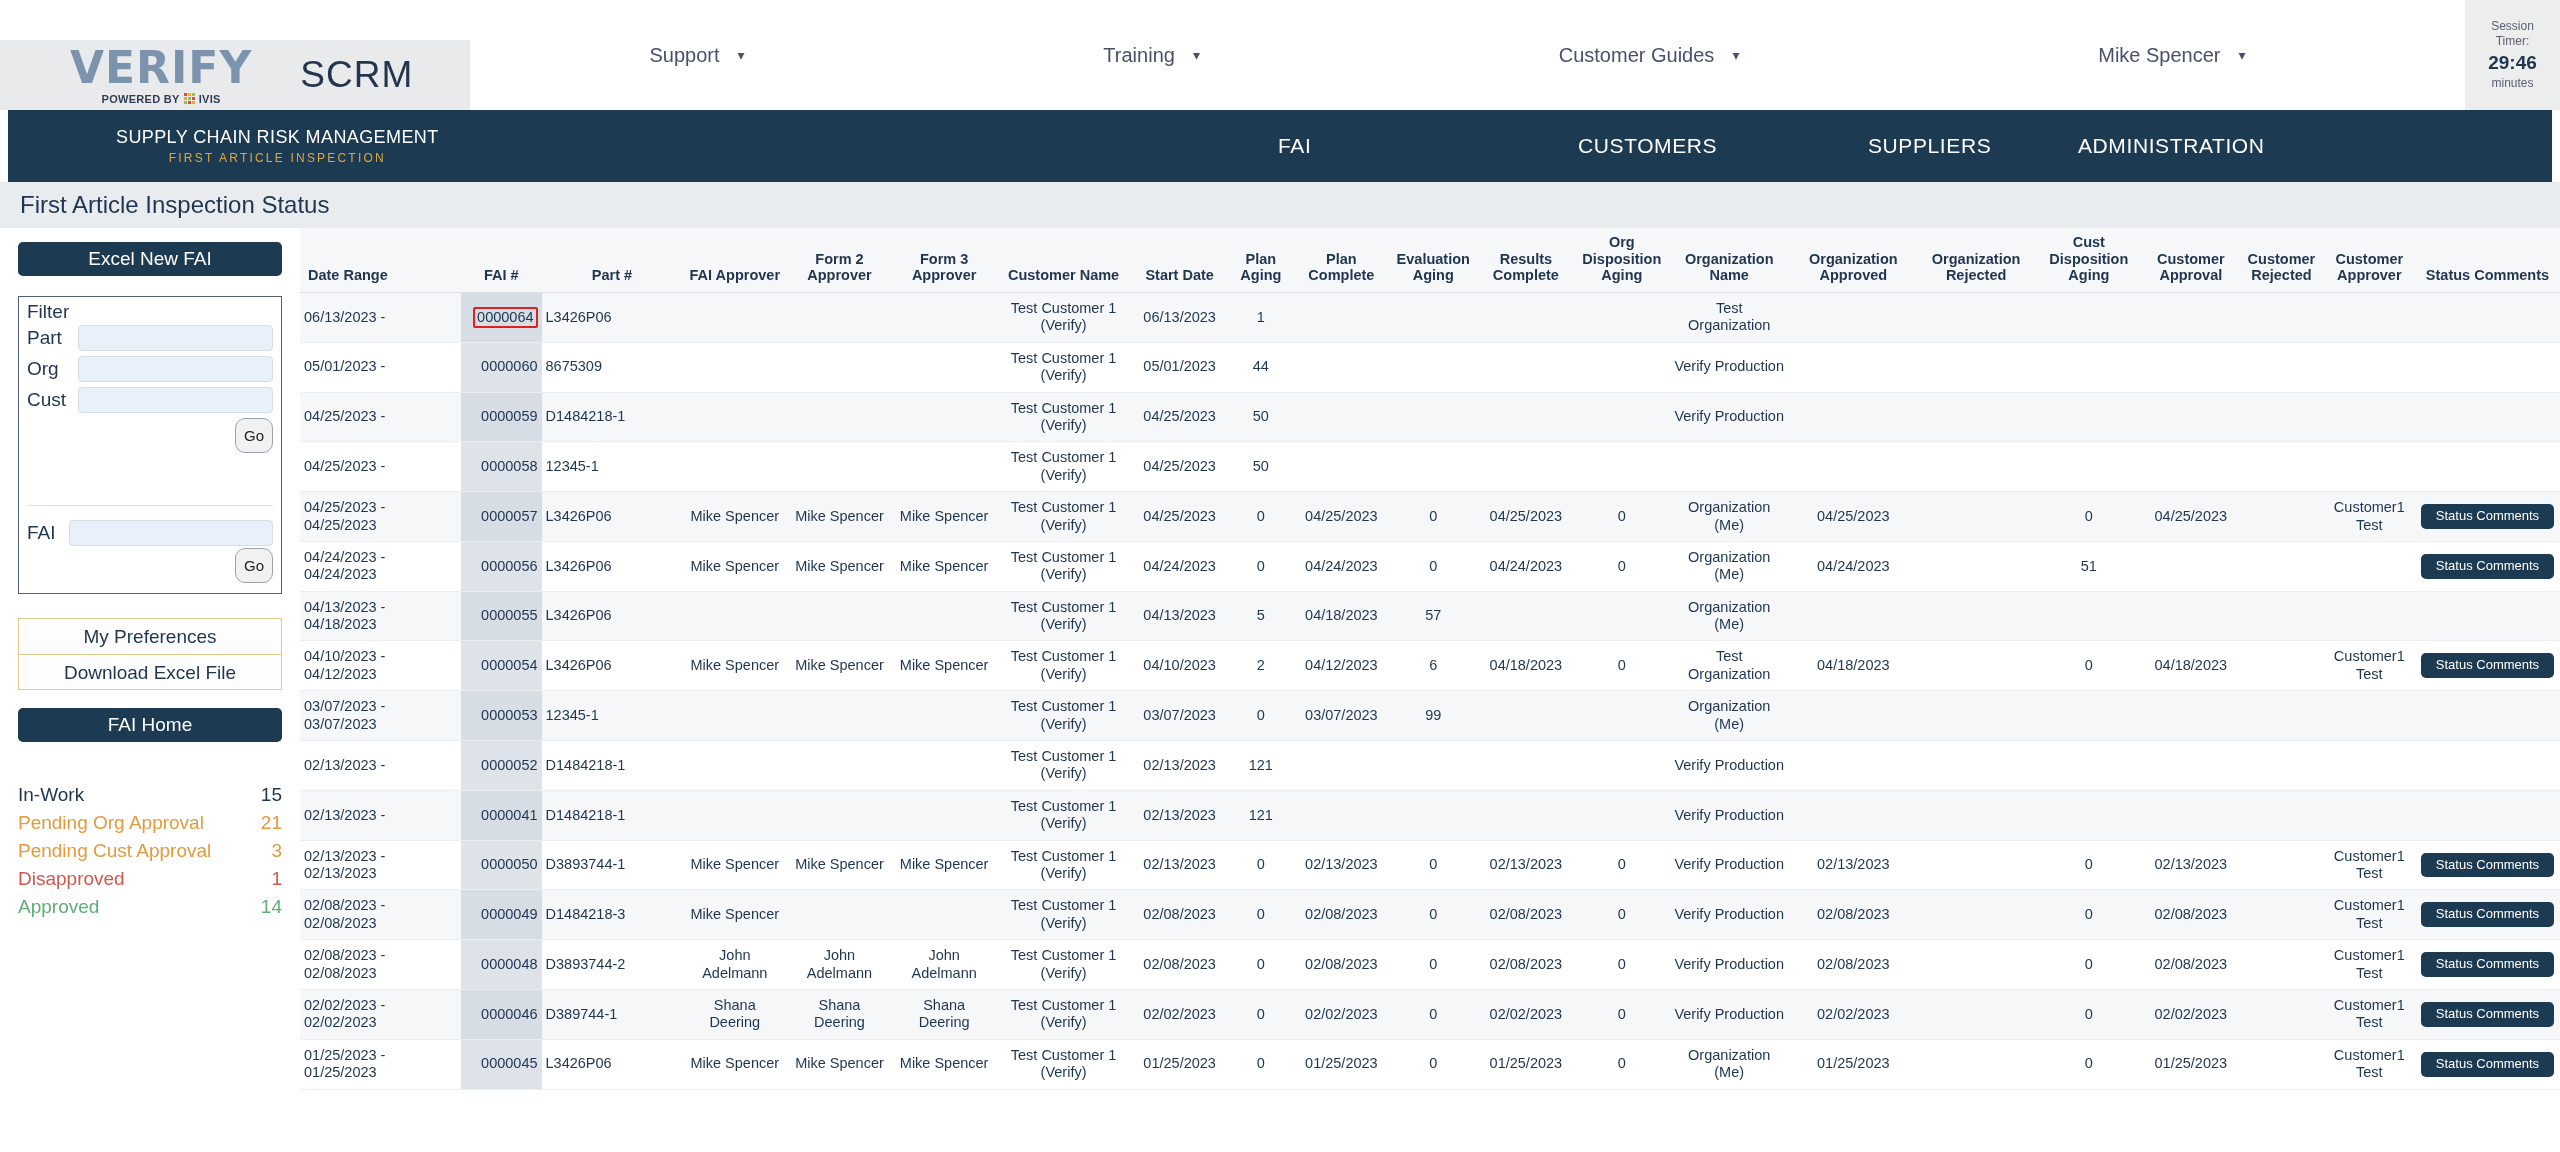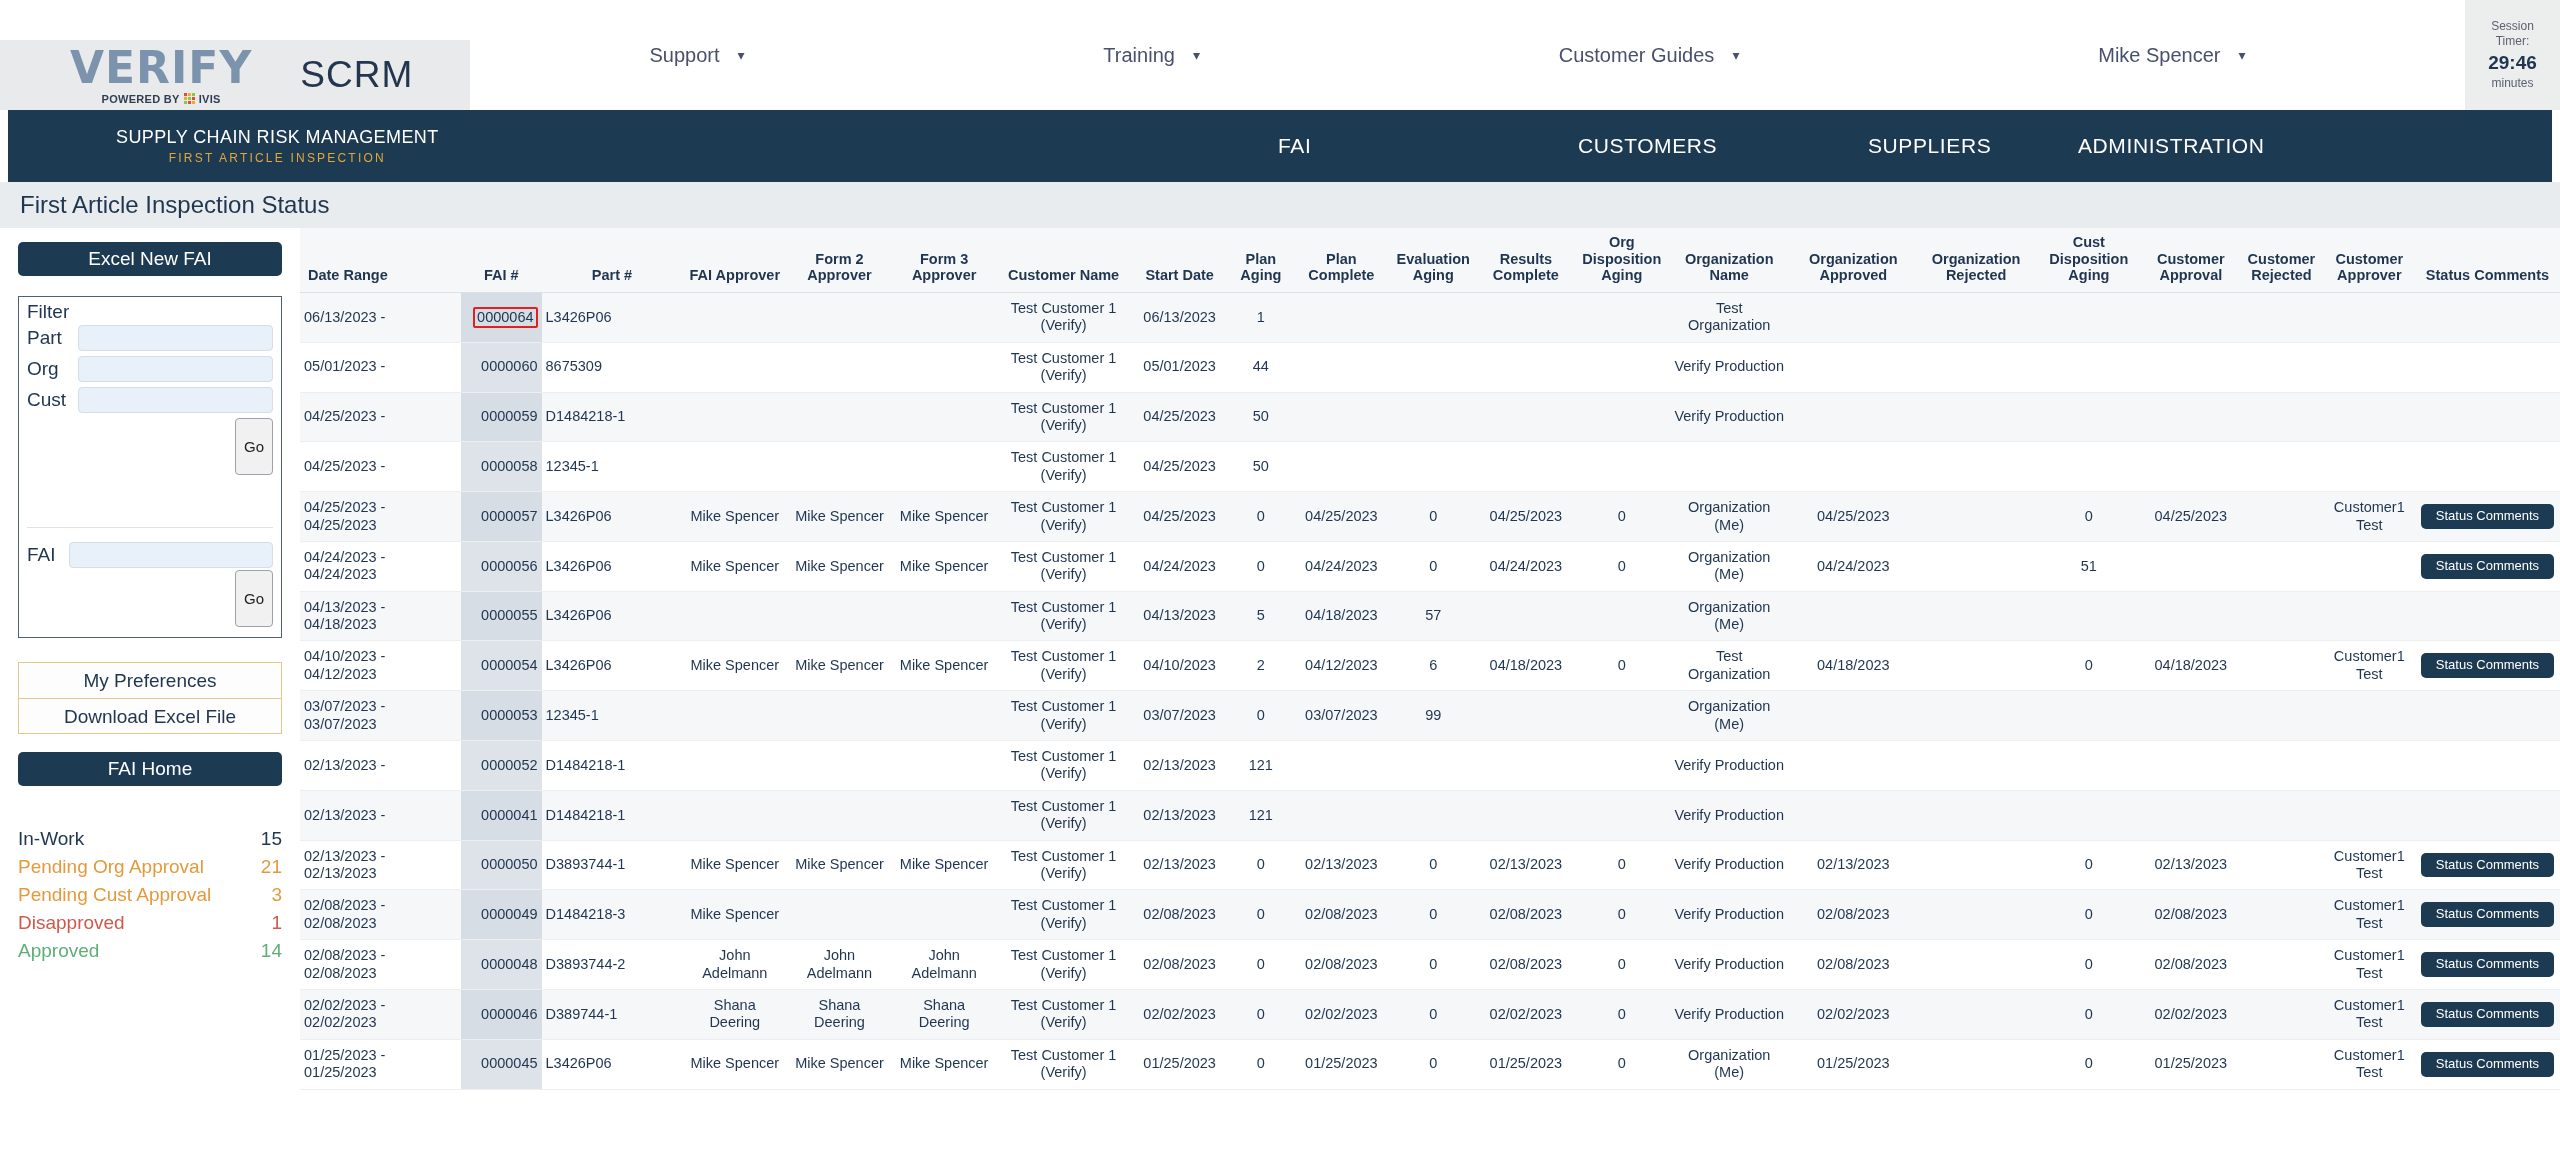--- a/index.html
+++ b/index.html
@@ -171,22 +171,22 @@
     outline: none;
     padding: 0 6px;
     font-size: 14px;
   }
   .go-row { display: flex; justify-content: flex-end; margin-top: 2px; }
   .btn-go {
     background: #f1f1f1;
     border: 1px solid #9aa3ad;
     font-size: 15px;
     color: #222;
-    padding: 19px 8px;
-    border-radius: 4px;
+    padding: 8px 8px;
+    border-radius: 10px;
     cursor: pointer;
   }
   .filter-divider { height: 1px; background: #dfe3e7; margin: 52px 0 14px 0; }
   .fai-row { display: flex; align-items: center; gap: 6px; }
   .fai-row label { font-size: 19px; color: #1f3550; width: 36px; }
   .fai-row input {
     flex: 1; height: 26px;
     background: #e8f0f9;
     border: 1px solid #d5dde6;
     border-radius: 4px;

